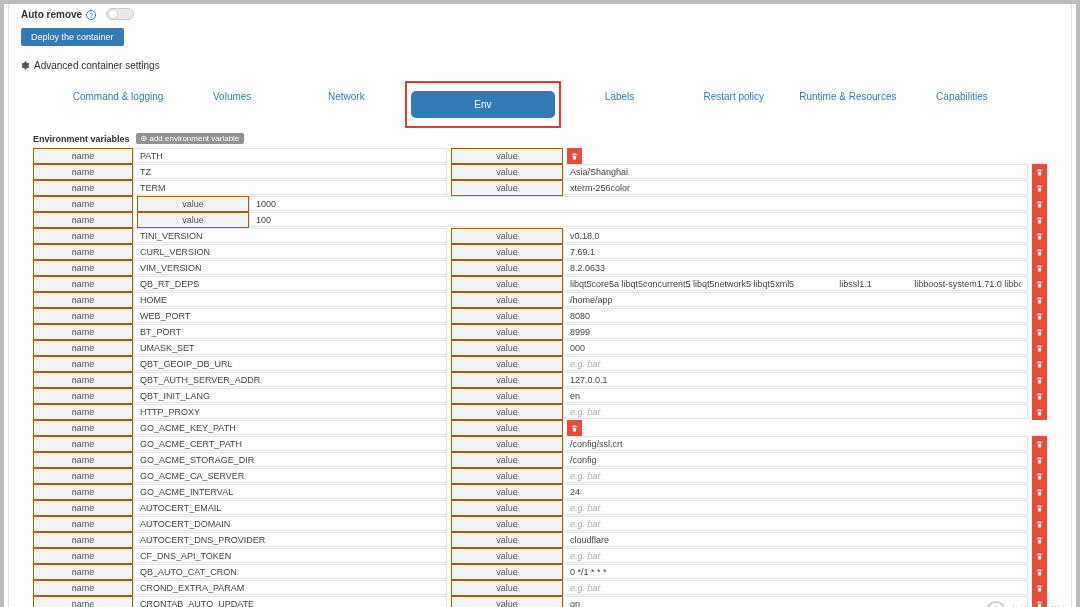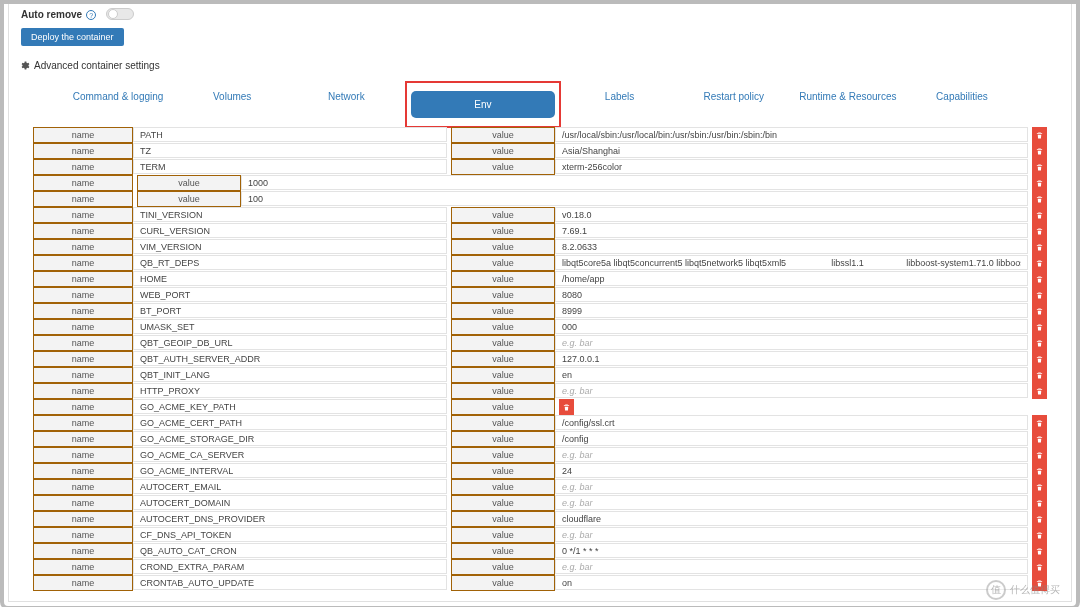--- a/index.html
+++ b/index.html
@@ -149,21 +149,21 @@
       border: 1px solid #a16207;
       padding: 2px 0;
       text-align: center;
       font-size: 9px;
       color: #555;
       display: flex;
       align-items: center;
       justify-content: center;
     }
     .col-name-lbl { width: 100px; }
-    .col-value-lbl { width: 104px; margin-left: 4px; }
+    .col-value-lbl { width: 112px; margin-left: 4px; }
     .col-name-input, .col-value-input {
       border: 1px solid #e3e3e3;
       padding: 2px 6px;
       font-size: 9px;
       height: 15px;
       color: #444;
     }
     .col-name-input { width: 314px; }
     .col-name-input::placeholder, .col-value-input::placeholder {
       color: #aaa;
@@ -238,27 +238,30 @@
         <div class="tab">Network</div>
         <div class="tab-highlight">
           <div class="tab active">Env</div>
         </div>
         <div class="tab">Labels</div>
         <div class="tab">Restart policy</div>
         <div class="tab">Runtime &amp; Resources</div>
         <div class="tab">Capabilities</div>
       </div>
 
+      <div class="env-header-row">
+        <span class="label">Environment variables</span>
+        <button class="add-btn">⊕ add environment variable</button>
+      </div>
 
       <div class="env-table" id="env-table">
           <div class="env-row">
             <div class="col-name-lbl">name</div>
             <input class="col-name-input" value="PATH" style="">
             <div class="col-value-lbl">value</div>
-            <input class="col-value-input" value="/usr/local/sbin:/usr/local/bin:/usr/sbin:/usr/bin:/sbin:/bin" style="">
             <button class="del-btn">
               <svg width="7" height="7" viewBox="0 0 16 16" fill="#fff">
                 <path d="M5 2V1h6v1h3v2H2V2h3zm-1 4h8l-.7 9H4.7L4 6z"></path>
               </svg>
             </button>
           </div>
           <div class="env-row">
             <div class="col-name-lbl">name</div>
             <input class="col-name-input" value="TZ" style="">
             <div class="col-value-lbl">value</div>

